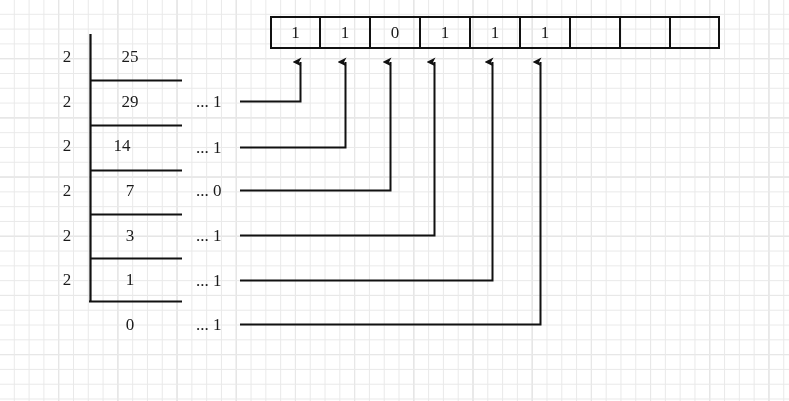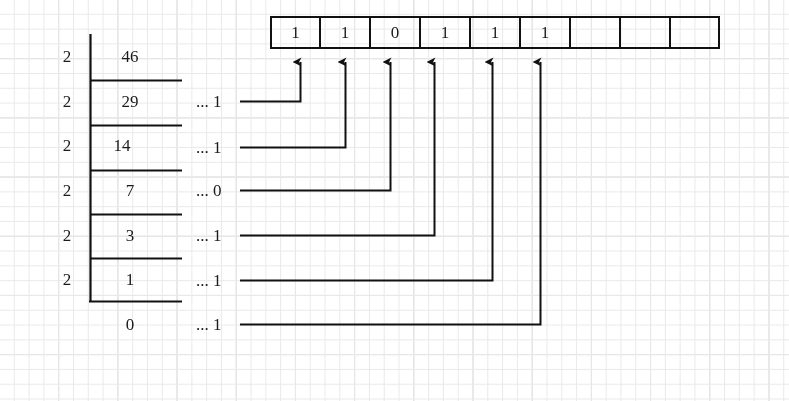--- a/index.html
+++ b/index.html
@@ -102,21 +102,21 @@
     <path d="M240,324.5 L540.5,324.5 L540.5,62" stroke="#111111" stroke-width="2" fill="none" marker-end="url(#arrowhead)"></path>
   </svg>
 
   <div class="txt divisor" style="left:54px; top:48px;">2</div>
   <div class="txt divisor" style="left:54px; top:93px;">2</div>
   <div class="txt divisor" style="left:54px; top:137px;">2</div>
   <div class="txt divisor" style="left:54px; top:182px;">2</div>
   <div class="txt divisor" style="left:54px; top:227px;">2</div>
   <div class="txt divisor" style="left:54px; top:271px;">2</div>
 
-  <div class="txt dividend" style="left:100px; top:48px;">46</div>
+  <div class="txt dividend" style="left:100px; top:48px;">25</div>
   <div class="txt dividend" style="left:100px; top:93px;text-align:center;">29</div>
   <div class="txt dividend" style="left:92px; top:137px;">14</div>
   <div class="txt dividend" style="left:100px; top:182px;">7</div>
   <div class="txt dividend" style="left:100px; top:227px;">3</div>
   <div class="txt dividend" style="left:100px; top:271px;">1</div>
   <div class="txt dividend" style="left:100px; top:316px;">0</div>
 
   <div class="txt remainder" style="left:196px; top:93px;">... 1</div>
   <div class="txt remainder" style="left:196px; top:139px;">... 1</div>
   <div class="txt remainder" style="left:196px; top:182px;">... 0</div>

